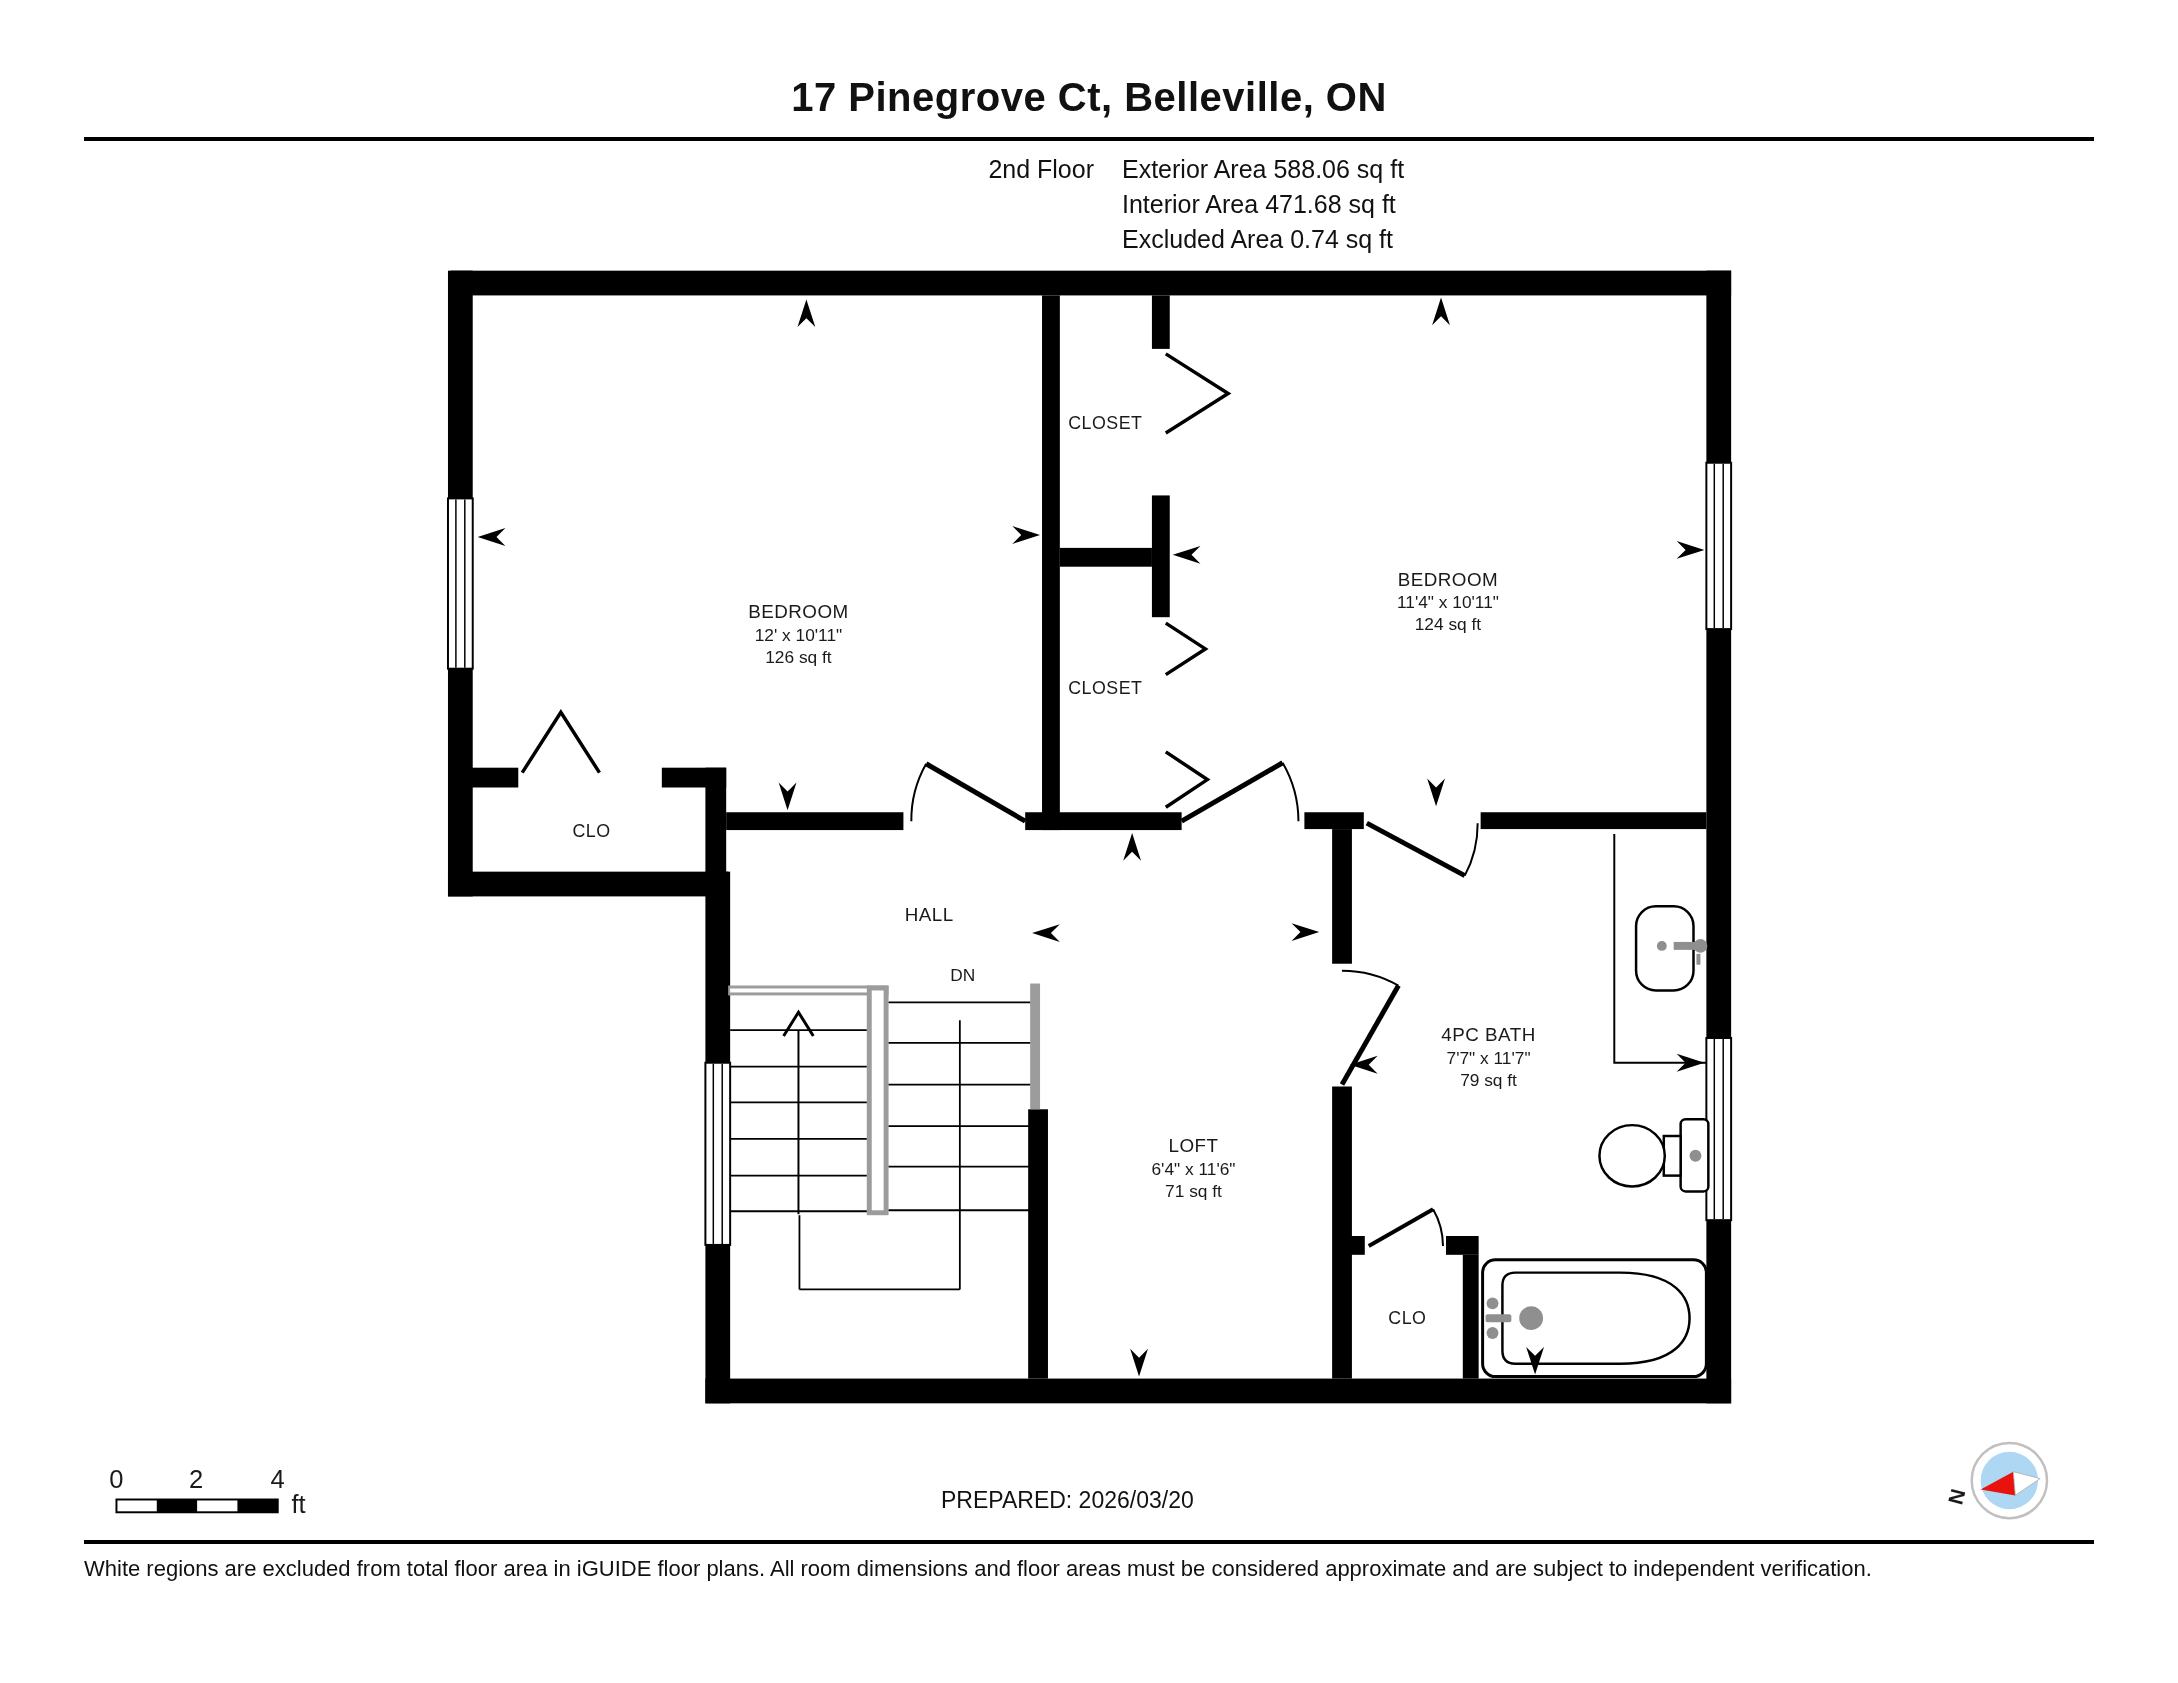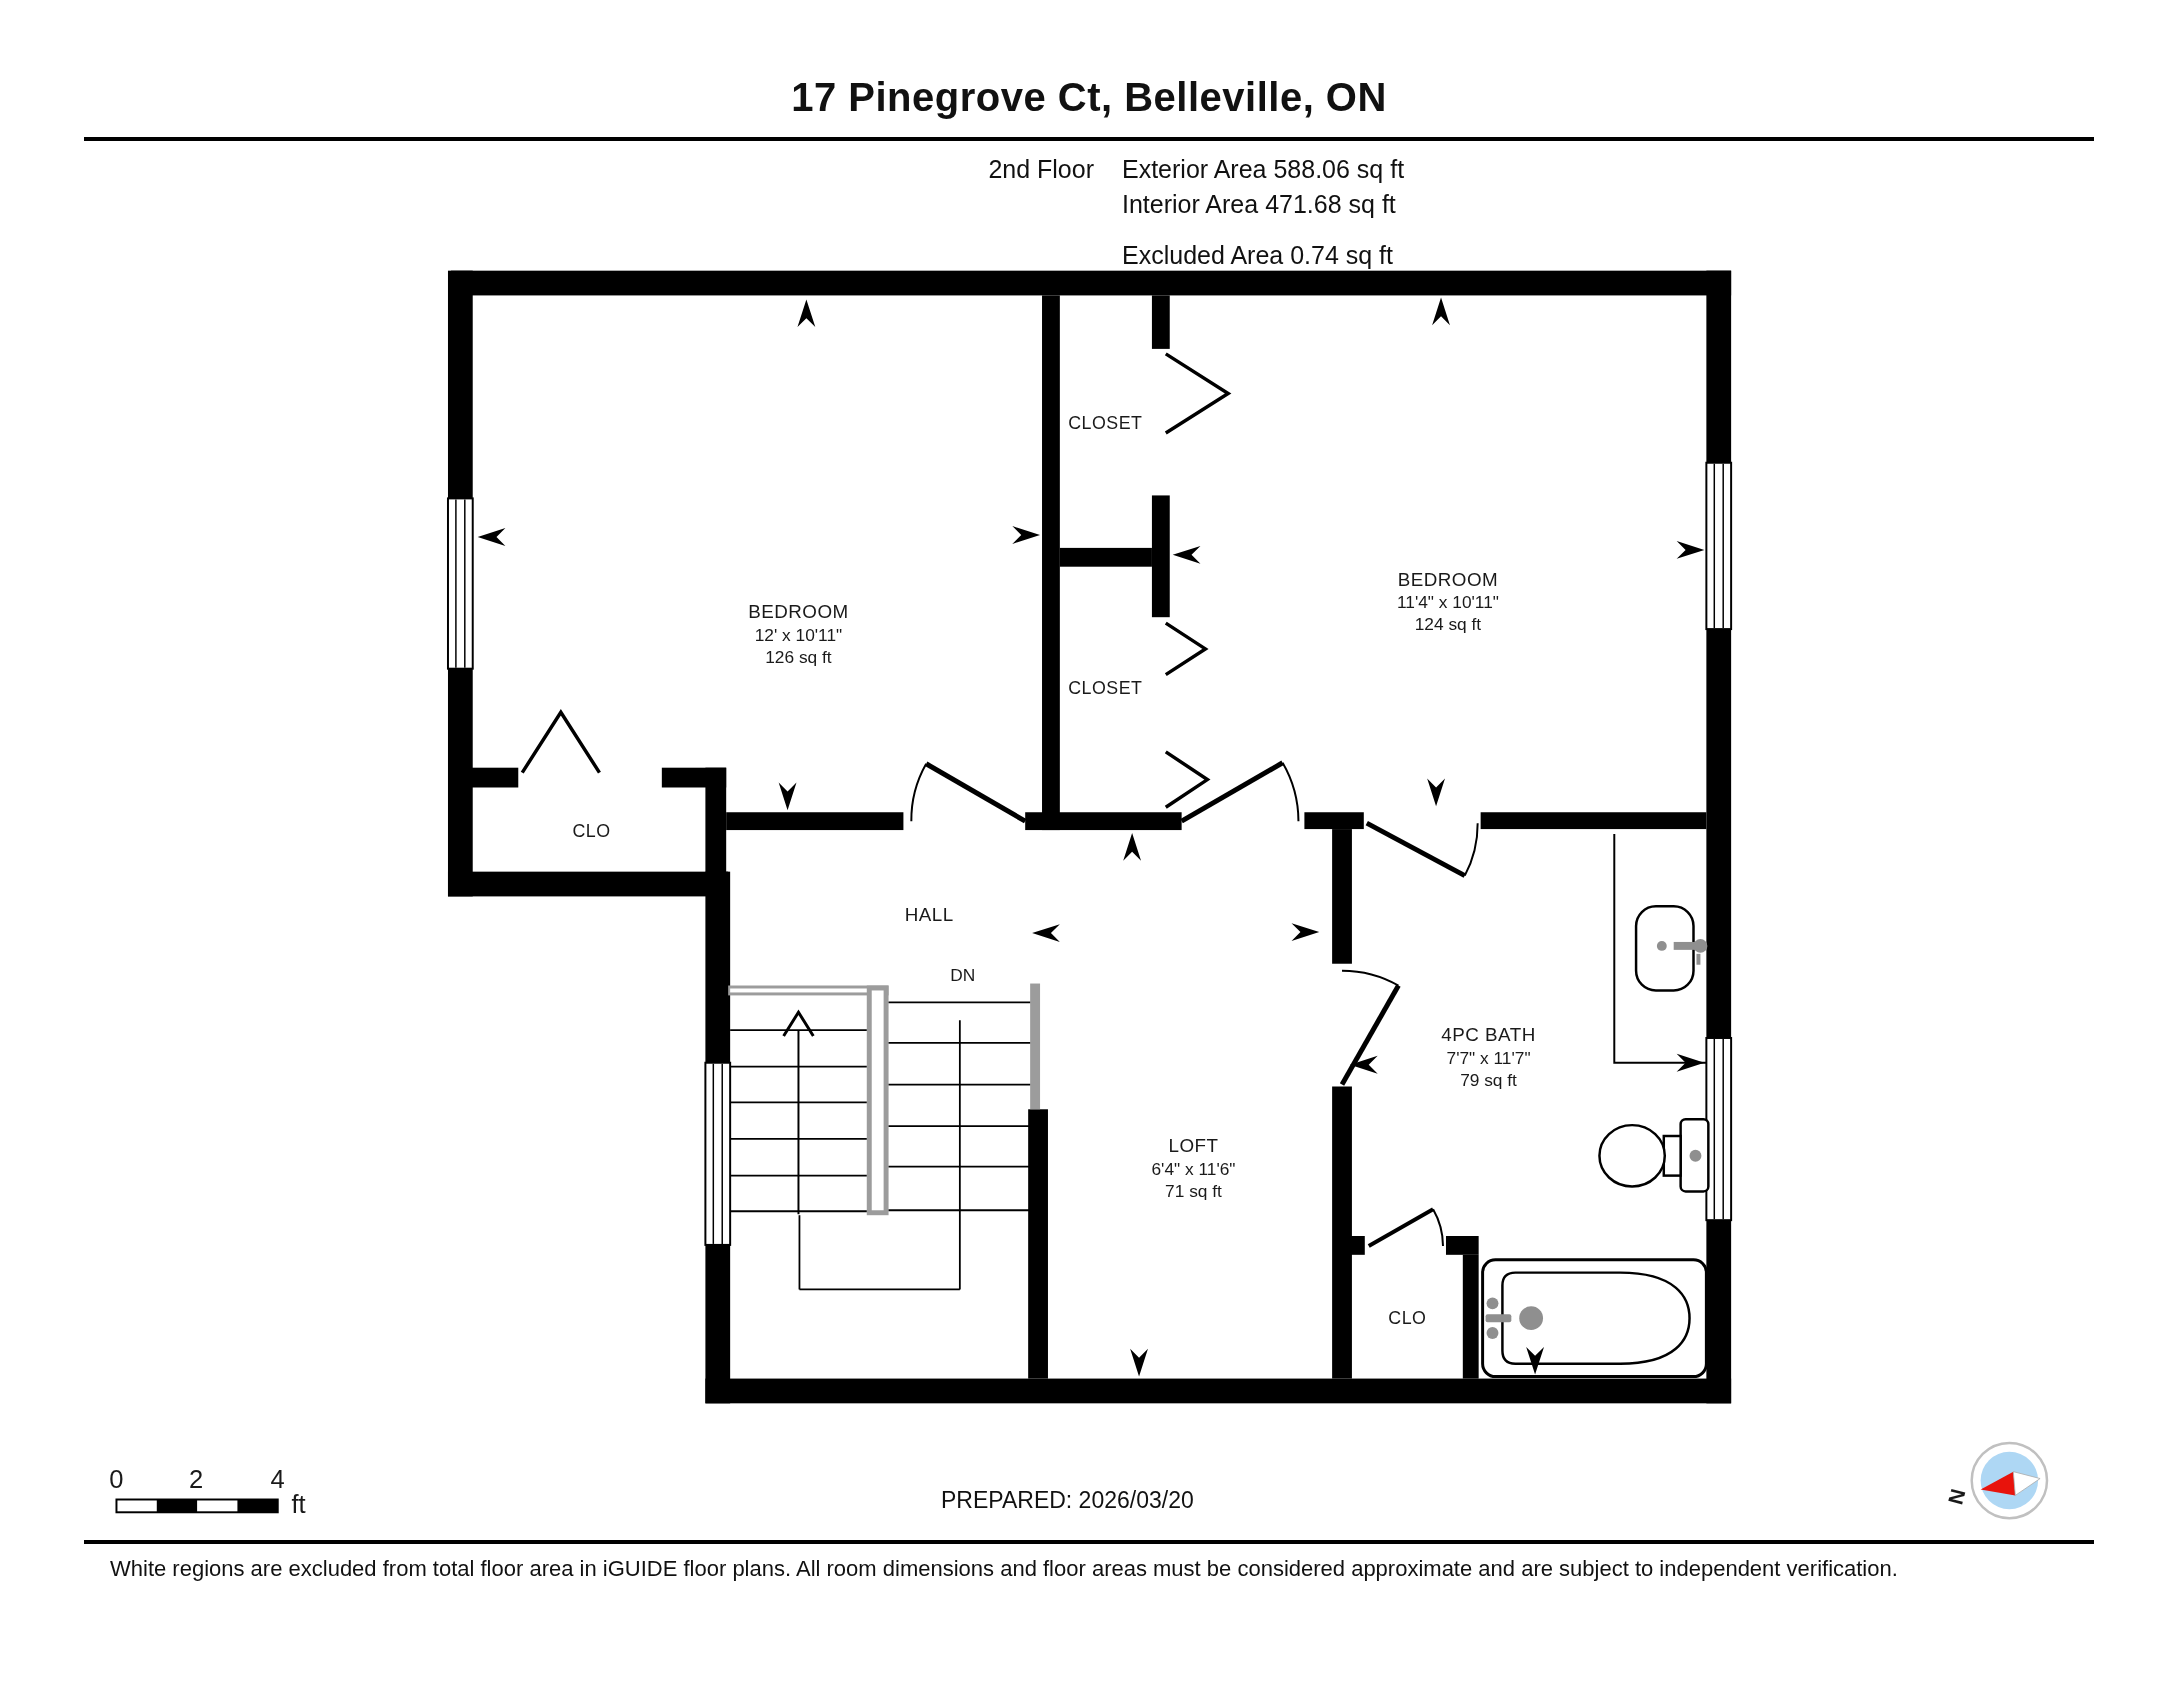--- a/index.html
+++ b/index.html
@@ -4,23 +4,23 @@
 <style>
   html,body{margin:0;padding:0;background:#ffffff;}
   body{width:2178px;height:1683px;position:relative;font-family:"Liberation Sans",sans-serif;color:#111;}
   .abs{position:absolute;}
   #title{left:0;top:75px;width:2178px;text-align:center;font-size:40px;font-weight:bold;letter-spacing:0.5px;}
   .rule{background:#000;height:4px;left:84px;width:2010px;}
   #rule-top{top:137px;}
   #rule-bottom{top:1540px;}
   #floor-label{left:851px;top:155px;width:243px;text-align:right;font-size:25px;font-weight:normal;}
   .area-line{left:1122px;font-size:25px;white-space:nowrap;}
-  #area-0{top:155px;} #area-1{top:190px;} #area-2{top:225px;margin-top:16px;}
+  #area-0{top:155px;} #area-1{top:190px;} #area-2{top:225px;}
   #prepared{left:941px;top:1487px;width:257px;text-align:left;font-size:23px;white-space:nowrap;}
-  #footer-text{left:84px;top:1556px;width:2010px;font-size:22px;margin-left:26px;}
+  #footer-text{left:84px;top:1556px;width:2010px;font-size:22px;}
   #plan{left:426px;top:238px;}
   #scalebar{left:84px;top:1470px;}
   #compass{left:1935px;top:1431px;}
   svg text{font-family:"Liberation Sans",sans-serif;fill:#1a1a1a;}
   .rname{font-size:19px;letter-spacing:.5px;}
   .rdim{font-size:17.5px;}
   .rsmall{font-size:18px;letter-spacing:.5px;}
   .wall{fill:#000;}
   .thin{stroke:#000;fill:none;}
 </style>

